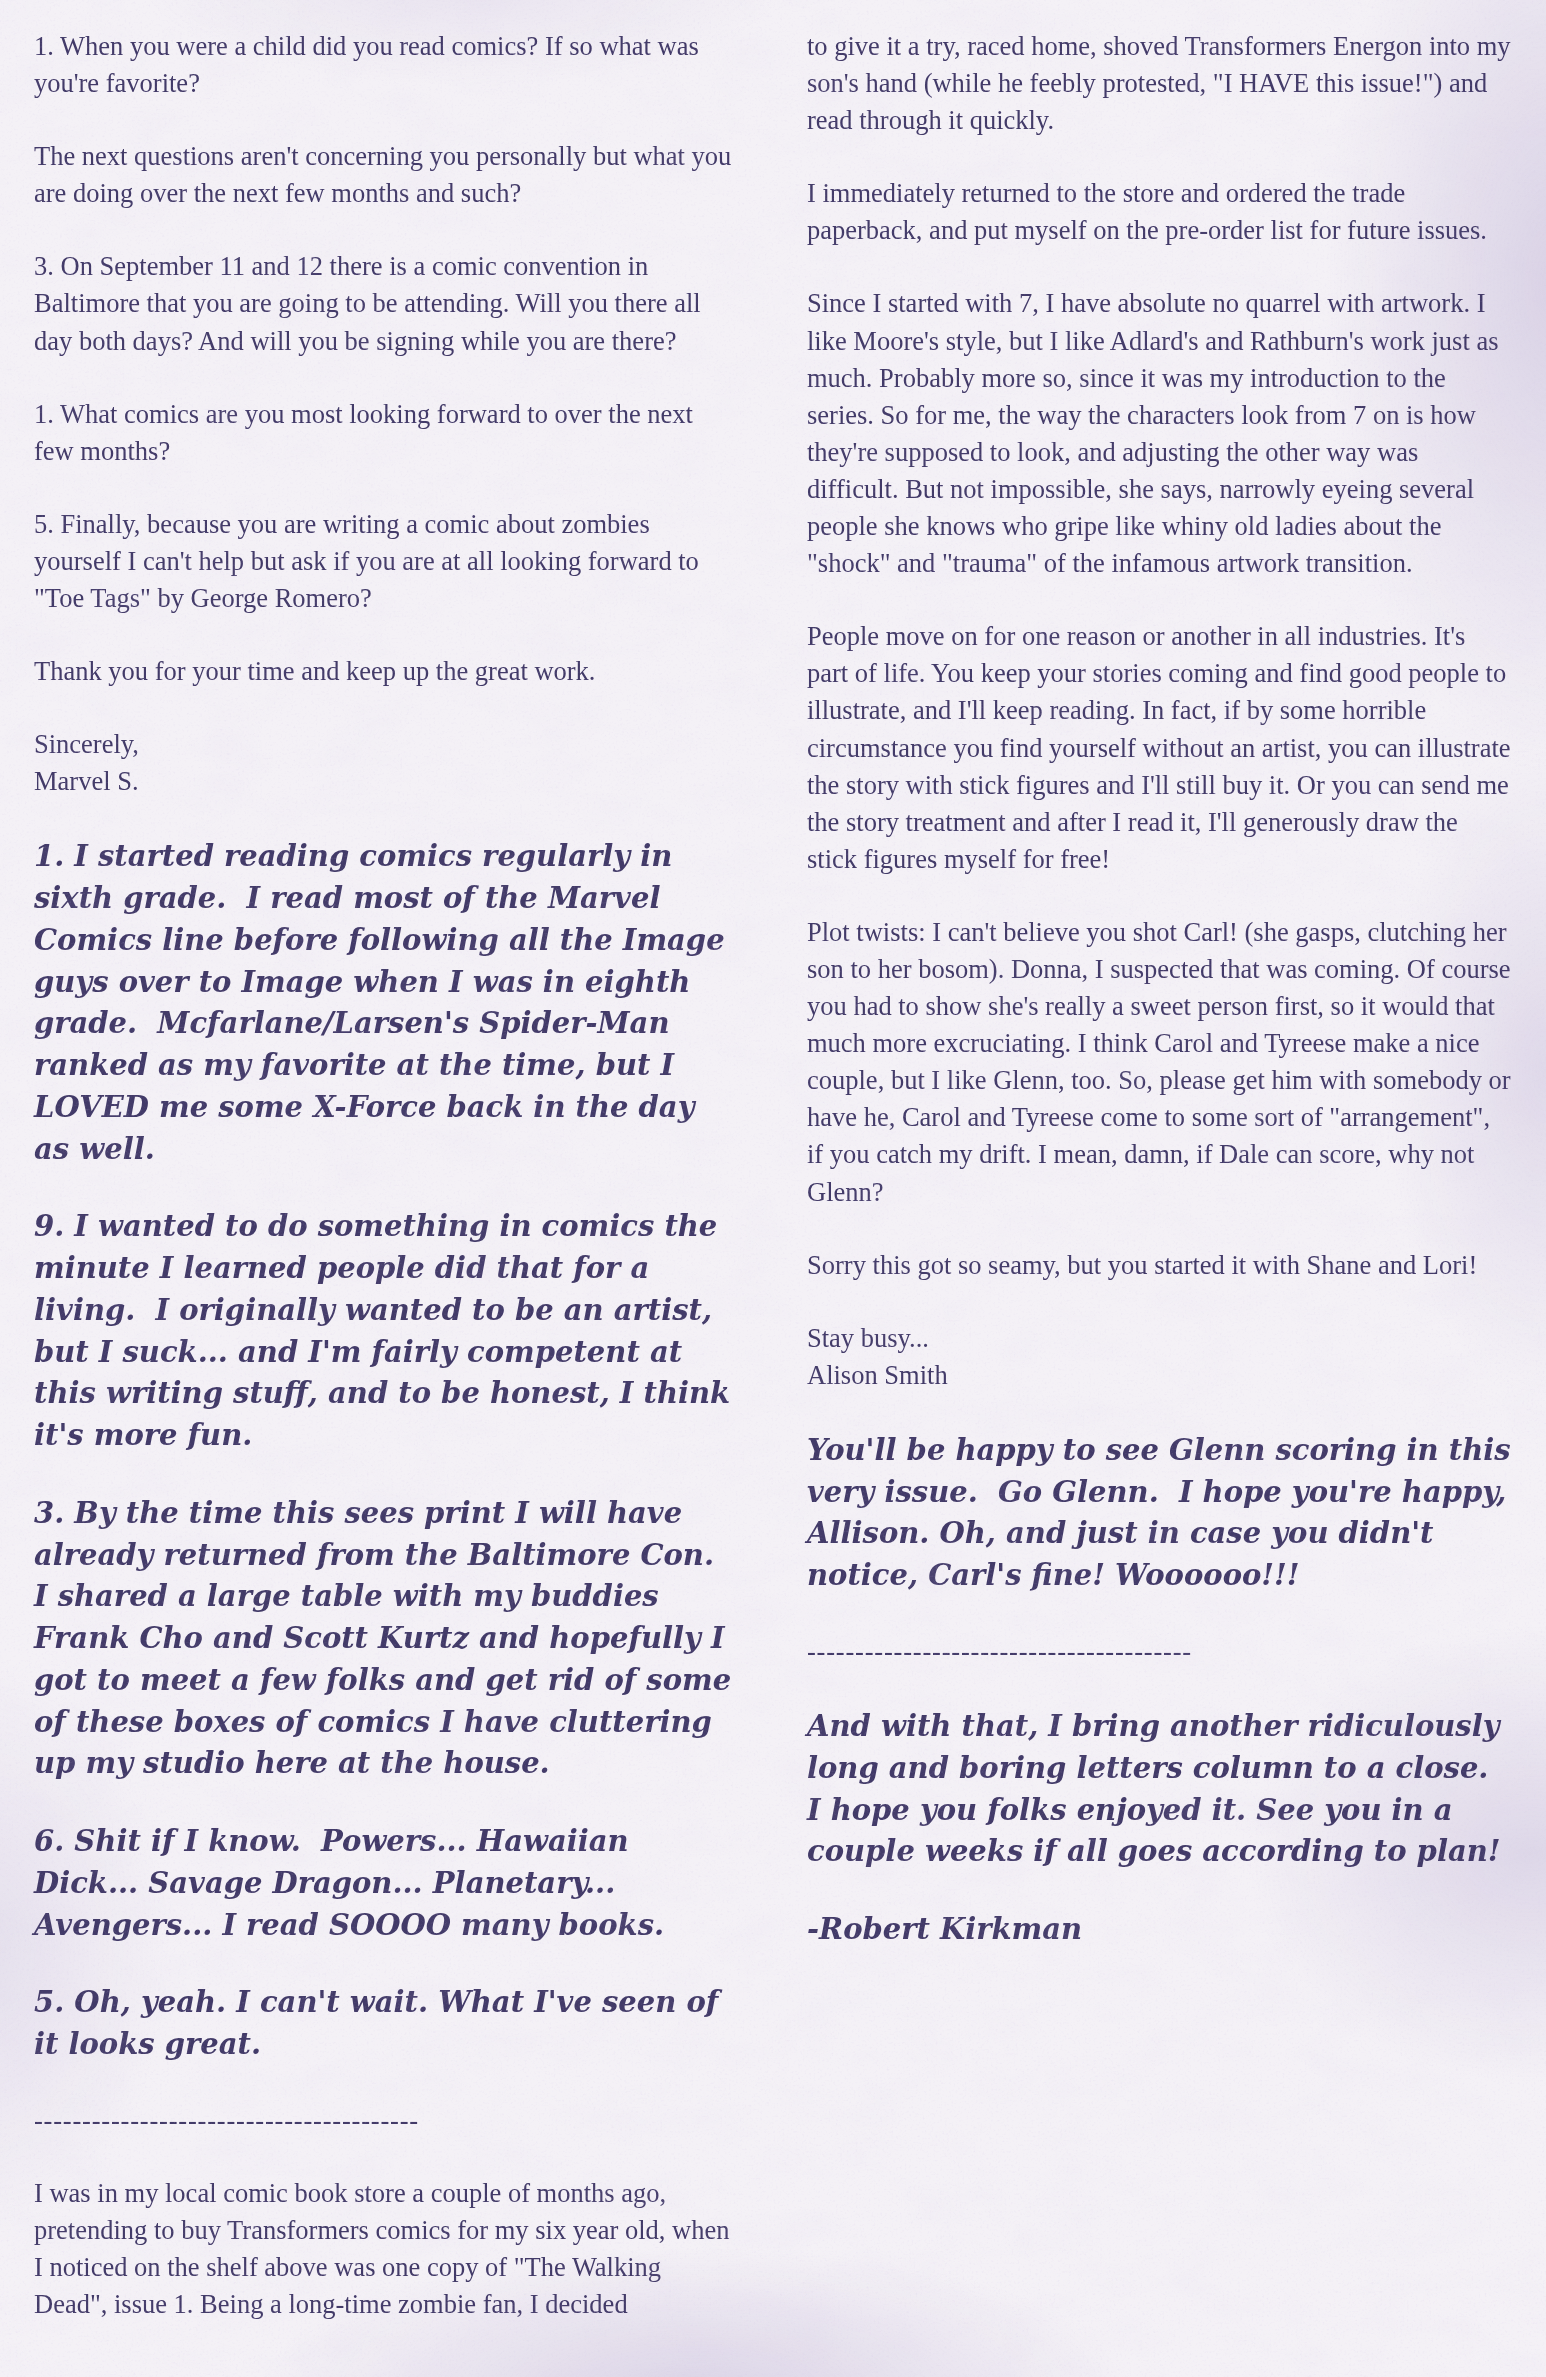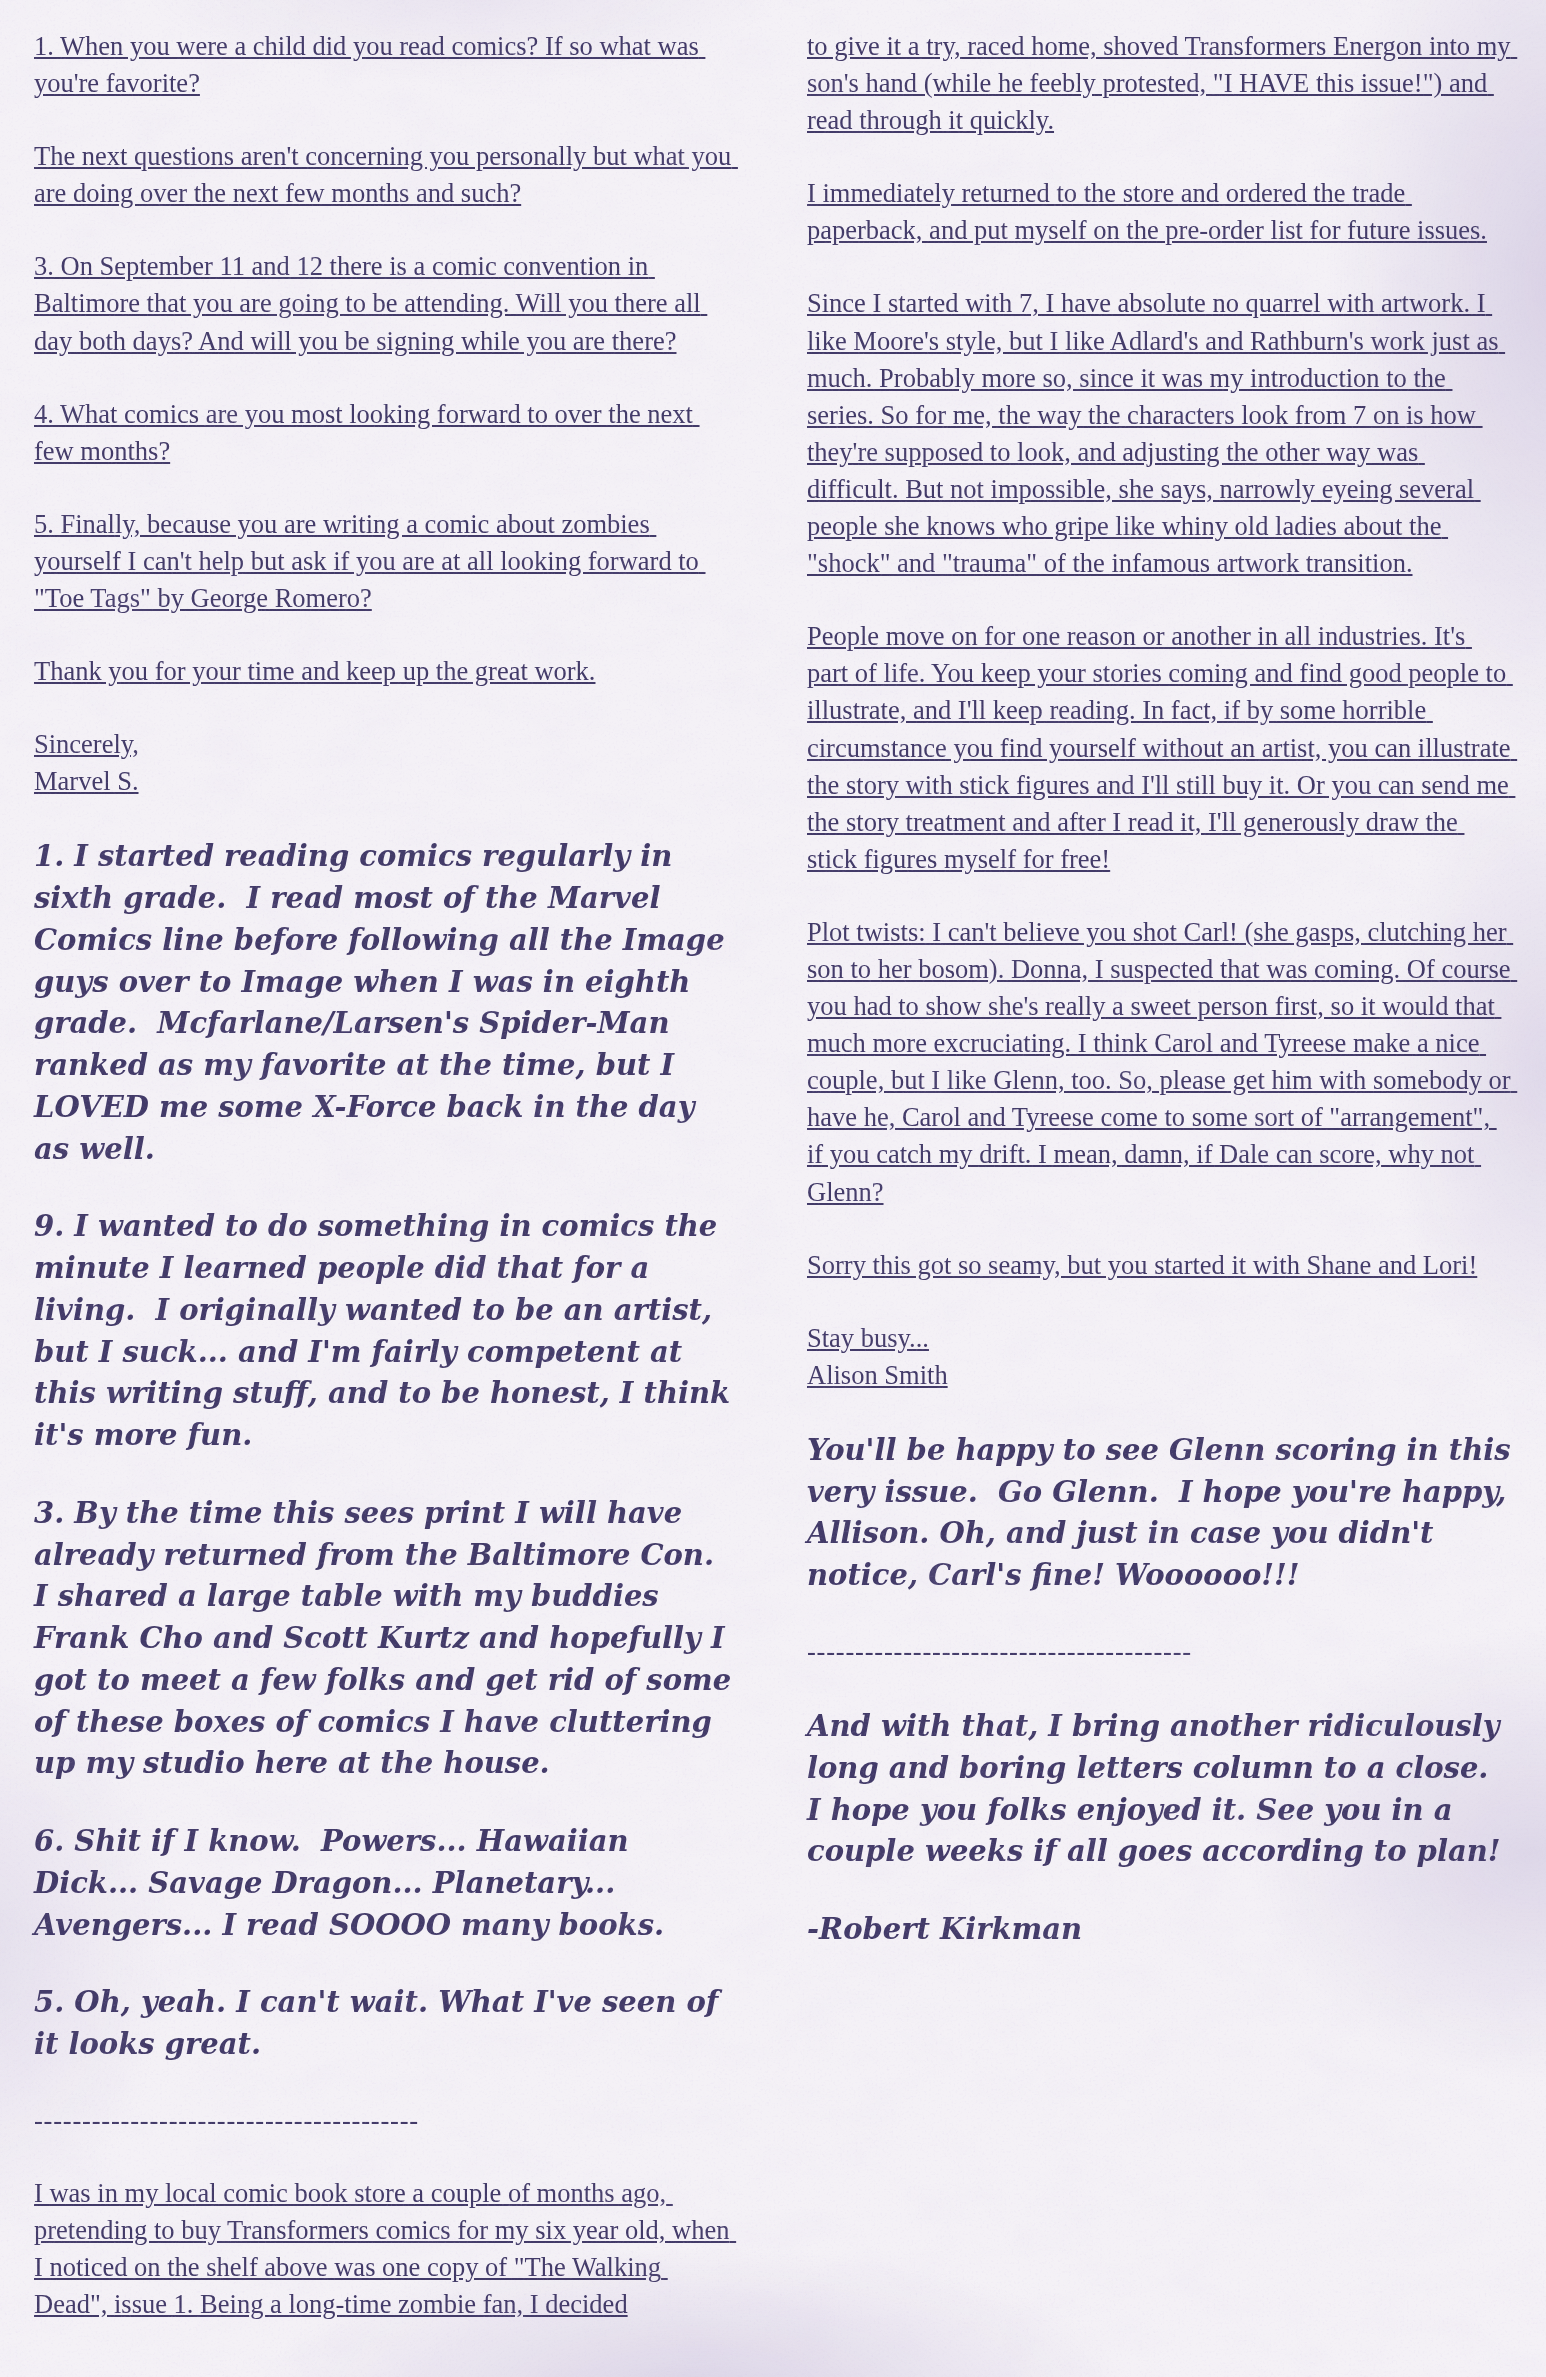--- a/index.html
+++ b/index.html
@@ -35,21 +35,20 @@
   }
   .para {
     margin: 0 0 36px 0;
     white-space: pre-wrap;
   }
   .q {
     font-family: "Liberation Serif", serif;
     font-size: 26.5px;
     line-height: 1.40;
     font-weight: normal;
-    text-decoration: underline;
   }
   .a {
     font-family: "DejaVu Serif", serif;
     font-size: 29px;
     line-height: 1.44;
     font-style: italic;
     font-weight: bold;
   }
   .div {
     font-family: "Liberation Serif", serif;
@@ -70,21 +69,21 @@
   }
 </style>
 </head>
 <body style="color: rgb(66, 58, 104);">
 
 <div class="page">
   <div class="col">
       <p class="para q">1. When you were a child did you read comics? If so what was you're favorite?</p>
       <p class="para q">The next questions aren't concerning you personally but what you are doing over the next few months and such?</p>
       <p class="para q">3. On September 11 and 12 there is a comic convention in Baltimore that you are going to be attending. Will you there all day both days? And will you be signing while you are there?</p>
-      <p class="para q">4. What comics are you most looking forward to over the next few months?</p>
+      <p class="para q">1. What comics are you most looking forward to over the next few months?</p>
       <p class="para q">5. Finally, because you are writing a comic about zombies yourself I can't help but ask if you are at all looking forward to "Toe Tags" by George Romero?</p>
       <p class="para q">Thank you for your time and keep up the great work.</p>
       <p class="para q">Sincerely,
 Marvel S.</p>
       <p class="para a">1. I started reading comics regularly in sixth grade.  I read most of the Marvel Comics line before following all the Image guys over to Image when I was in eighth grade.  Mcfarlane/Larsen's Spider-Man ranked as my favorite at the time, but I LOVED me some X-Force back in the day as well.</p>
       <p class="para a">9. I wanted to do something in comics the minute I learned people did that for a living.  I originally wanted to be an artist, but I suck... and I'm fairly competent at this writing stuff, and to be honest, I think it's more fun.</p>
       <p class="para a">3. By the time this sees print I will have already returned from the Baltimore Con.  I shared a large table with my buddies Frank Cho and Scott Kurtz and hopefully I got to meet a few folks and get rid of some of these boxes of comics I have cluttering up my studio here at the house.</p>
       <p class="para a">6. Shit if I know.  Powers... Hawaiian Dick... Savage Dragon... Planetary... Avengers... I read SOOOO many books.</p>
       <p class="para a">5. Oh, yeah. I can't wait. What I've seen of it looks great.</p>
       <p class="para div">----------------------------------------</p>

